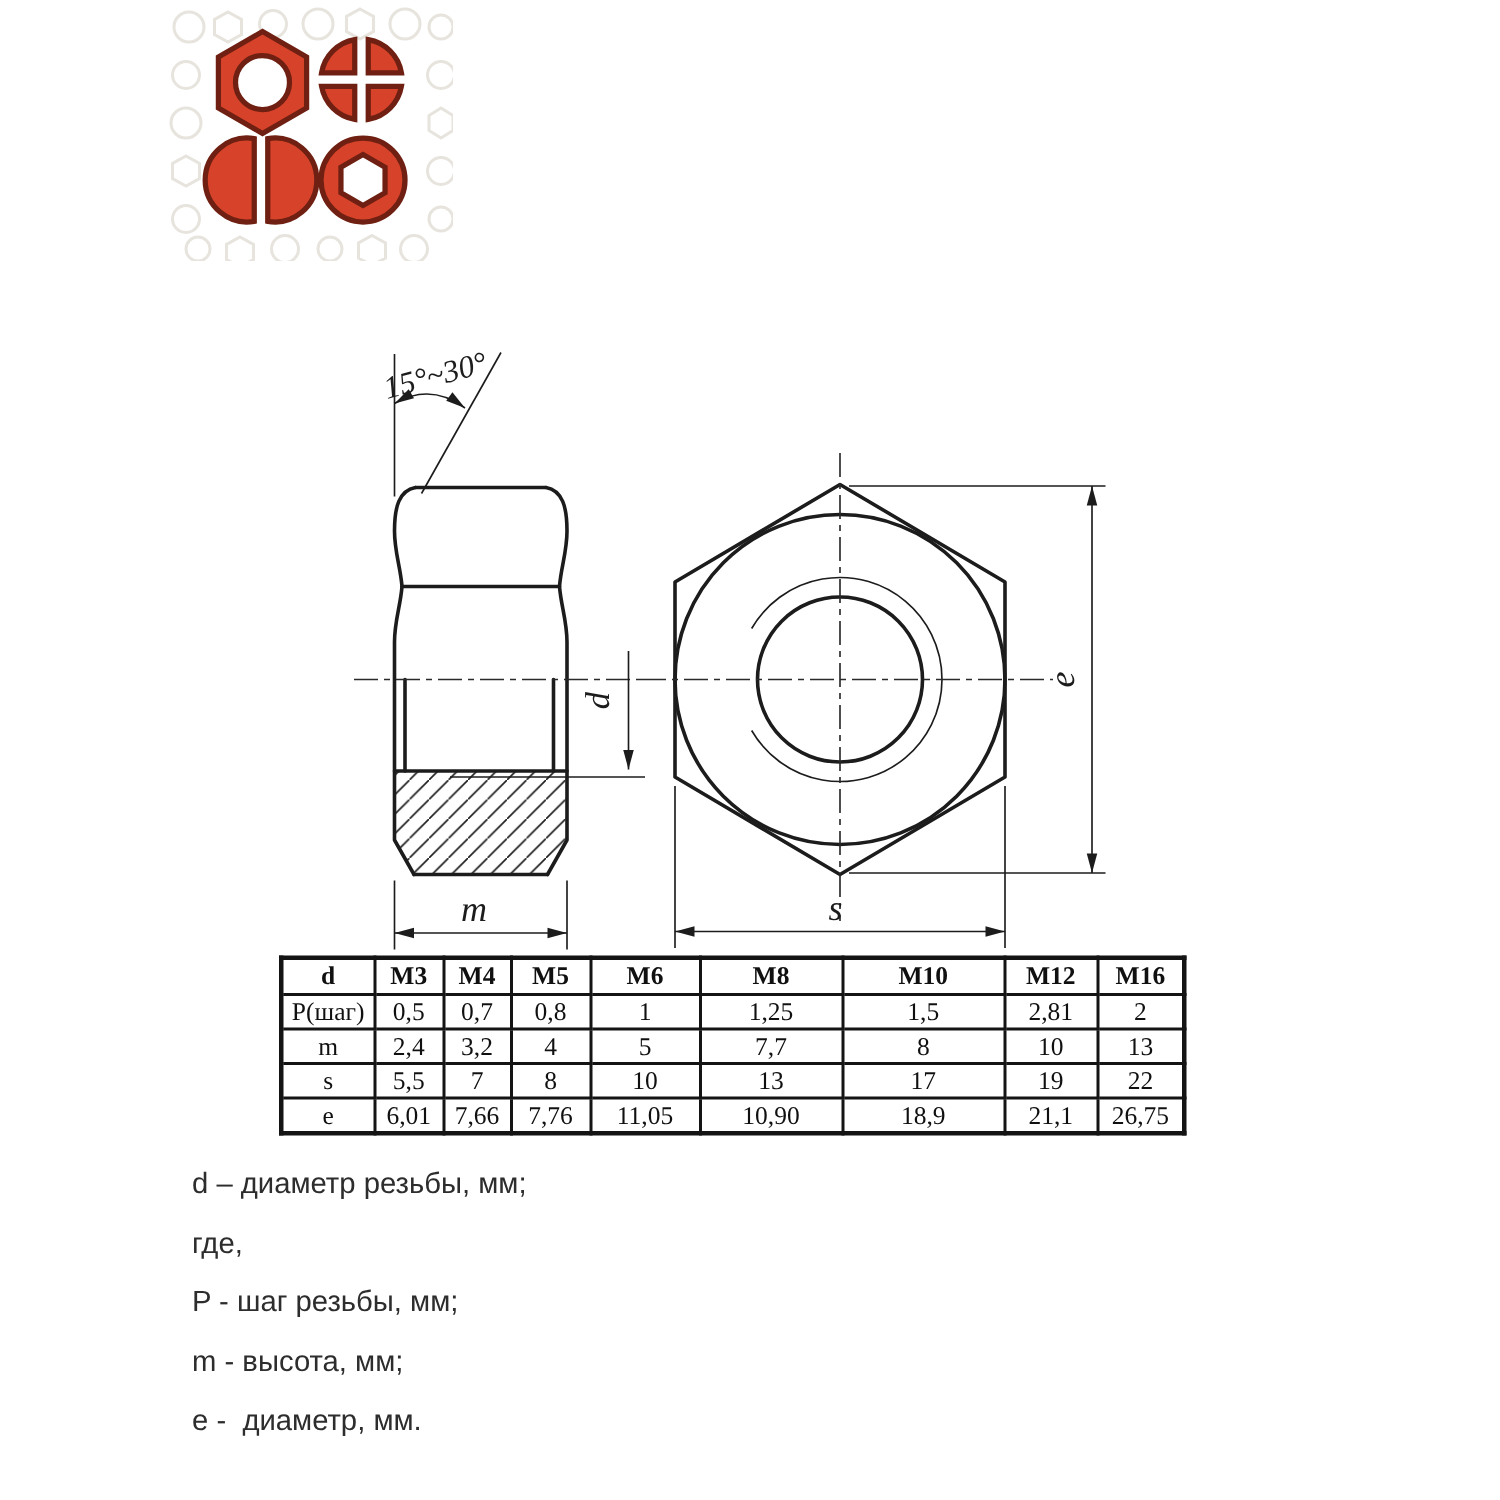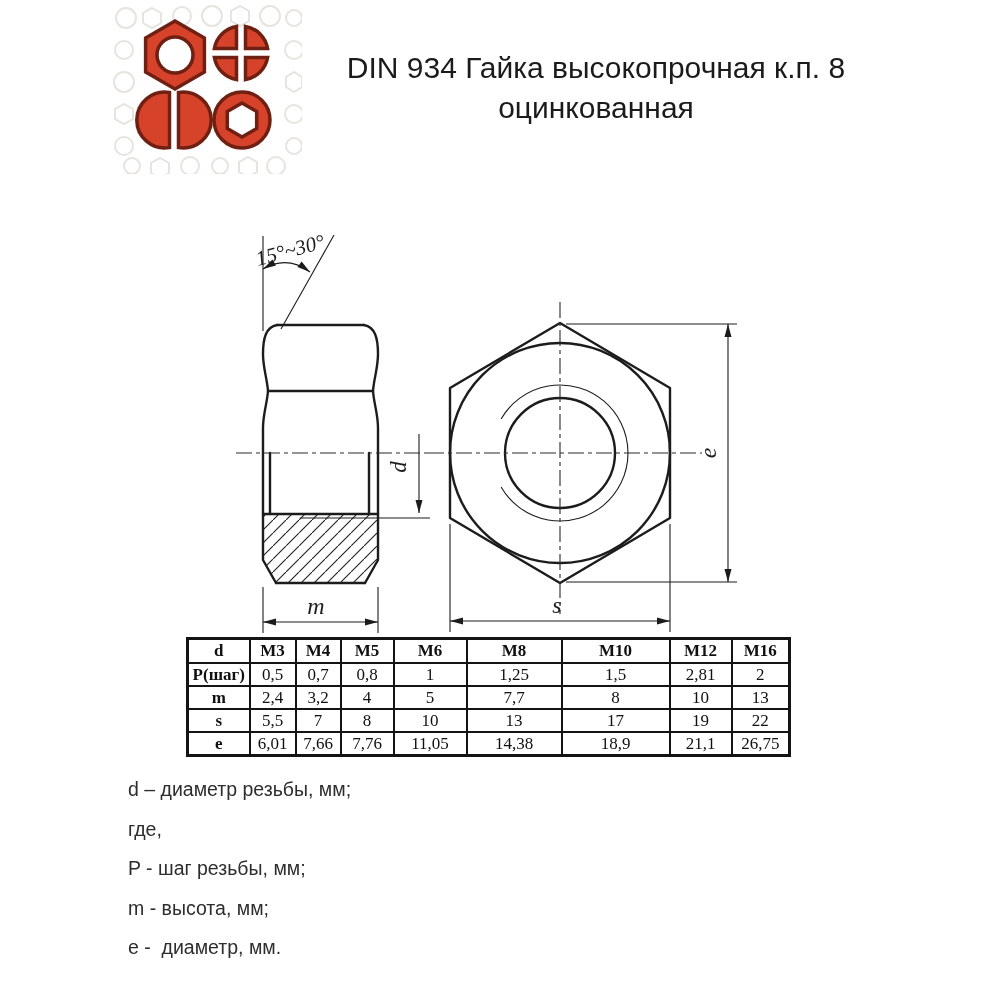--- a/index.html
+++ b/index.html
@@ -13,21 +13,21 @@
   
   .drawing{position:absolute;left:0;top:0;width:1000px;height:660px;}
   .drawing text{font-family:"Liberation Serif",serif;font-style:italic;fill:#1c1c1c;}
   
   .spec-table{position:absolute;left:186px;top:637px;border-collapse:collapse;
               font-family:"Liberation Serif",serif;font-size:17px;color:#101010;
               table-layout:fixed;border:3px solid #141414;}
   .spec-table td{border:2px solid #141414;text-align:center;vertical-align:middle;
                  height:21px;padding:0;white-space:nowrap;}
   .spec-table tr:first-child td{font-weight:bold;height:22px;}
-  .spec-table td:first-child{font-weight:bold;}
+  .spec-table td:first-child{font-weight:normal;}
   
   .legend{position:absolute;left:128px;top:770px;font-size:19.5px;color:#2d2d2d;}
   .legend div{height:39.6px;line-height:39.6px;white-space:pre;}
 </style>
 </head>
 <body>
 
 <div class="canvas">
 
   <svg class="logo-wrap" viewBox="0 0 190 172">
@@ -69,24 +69,20 @@
         <path d="M57.5,90.4 A28 28 0 1 0 57.5,145.6 Z"></path>
         <path d="M66.5,90.4 A28 28 0 1 1 66.5,145.6 Z"></path>
       </g>
       <g>
         <circle cx="130" cy="118" r="28"></circle>
         <path d="M130,101 L144.7,109.5 L144.7,126.5 L130,135 L115.3,126.5 L115.3,109.5 Z" fill="#ffffff"></path>
       </g>
     </g>
   </svg>
 
-  <div class="title">
-    <div>DIN 934 Гайка высокопрочная к.п. 8</div>
-    <div>оцинкованная</div>
-  </div>
 
   <svg class="drawing" viewBox="0 0 1000 660">
     <defs>
       <pattern id="hatch" width="13" height="13" patternUnits="userSpaceOnUse">
         <line x1="0" y1="13" x2="13" y2="0" stroke="#1c1c1c" stroke-width="1.1"></line>
       </pattern>
       <marker id="arrow" viewBox="0 0 14 8" markerWidth="14" markerHeight="8" refX="13.5" refY="4" orient="auto-start-reverse" markerUnits="userSpaceOnUse">
         <path d="M0.5,0.5 L13.5,4 L0.5,7.5 Z" fill="#1c1c1c"></path>
       </marker>
     </defs>
@@ -203,21 +199,21 @@
           <td>17</td>
           <td>19</td>
           <td>22</td>
         </tr>
         <tr>
           <td>e</td>
           <td>6,01</td>
           <td>7,66</td>
           <td>7,76</td>
           <td>11,05</td>
-          <td>14,38</td>
+          <td>10,90</td>
           <td>18,9</td>
           <td>21,1</td>
           <td>26,75</td>
         </tr>
       </tbody>
   </table>
 
   <div class="legend">
     <div>d – диаметр резьбы, мм;</div>
     <div>где,</div>

